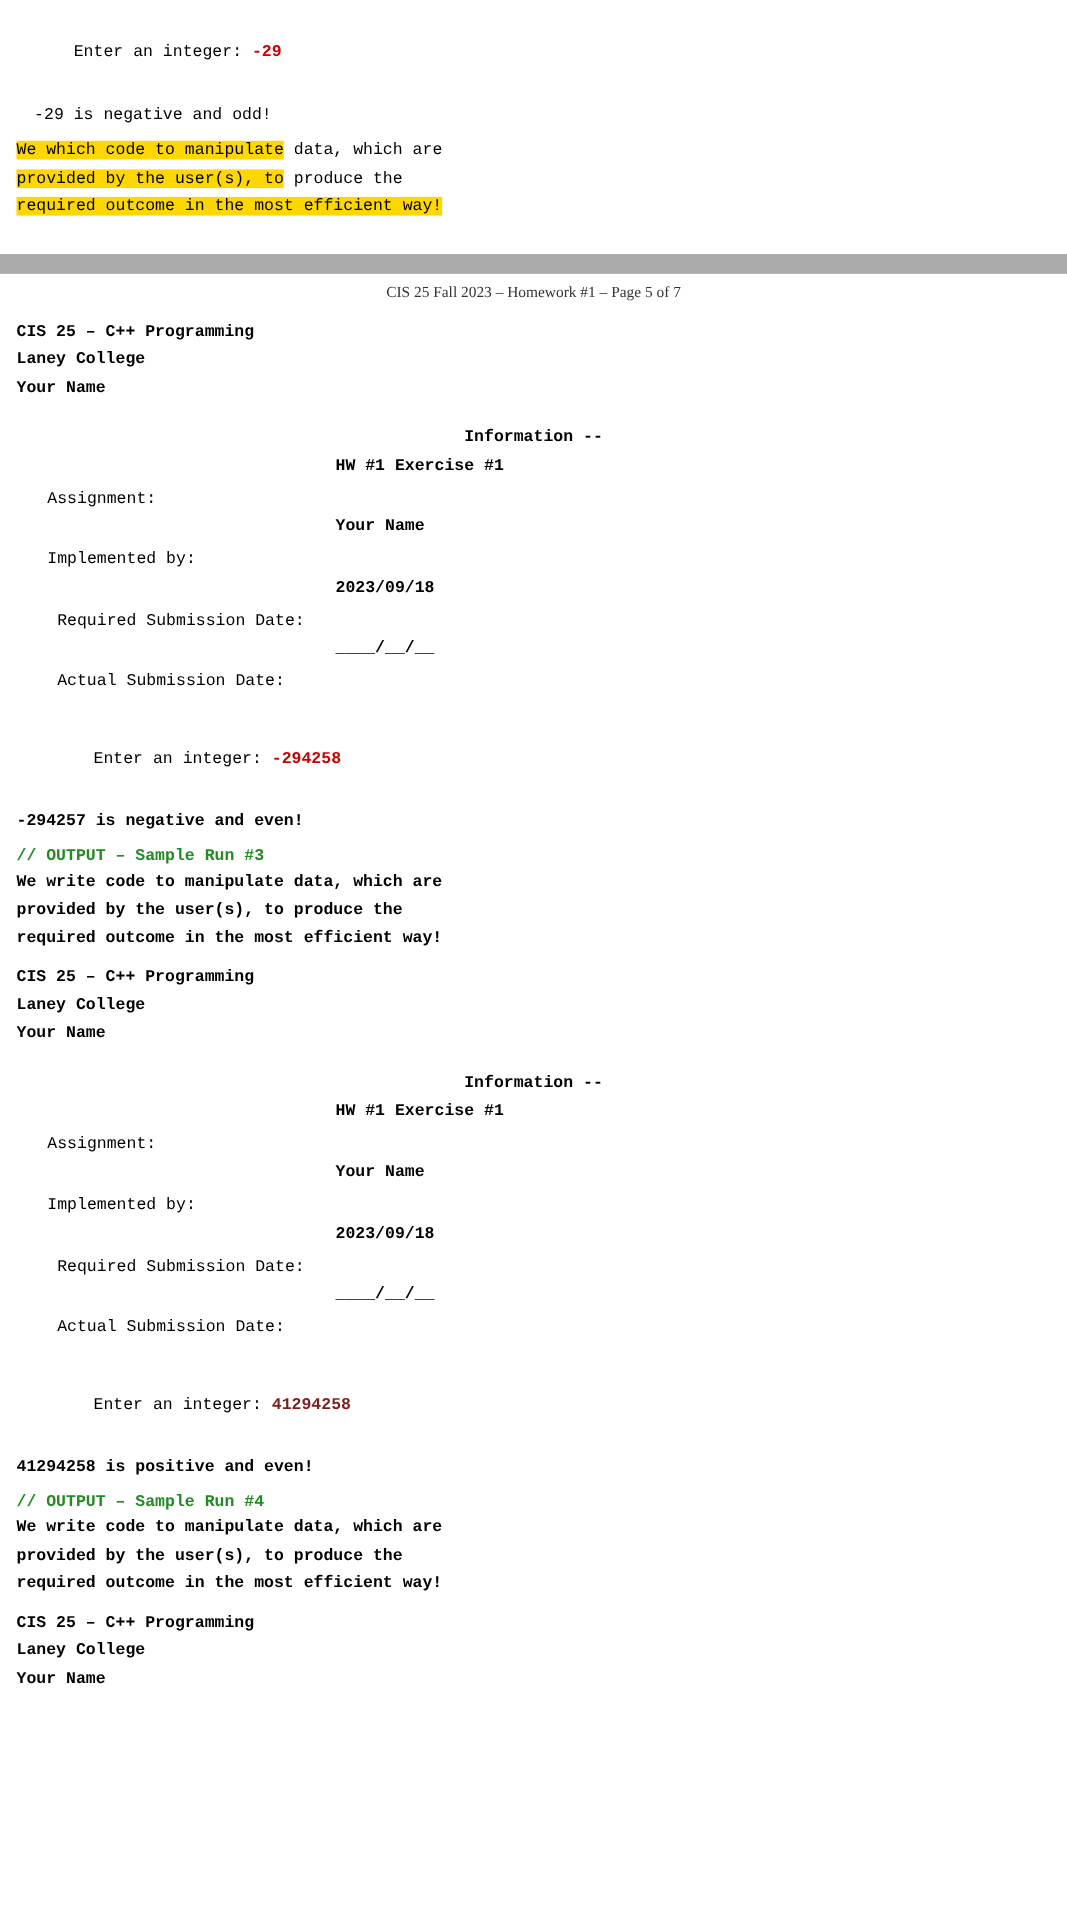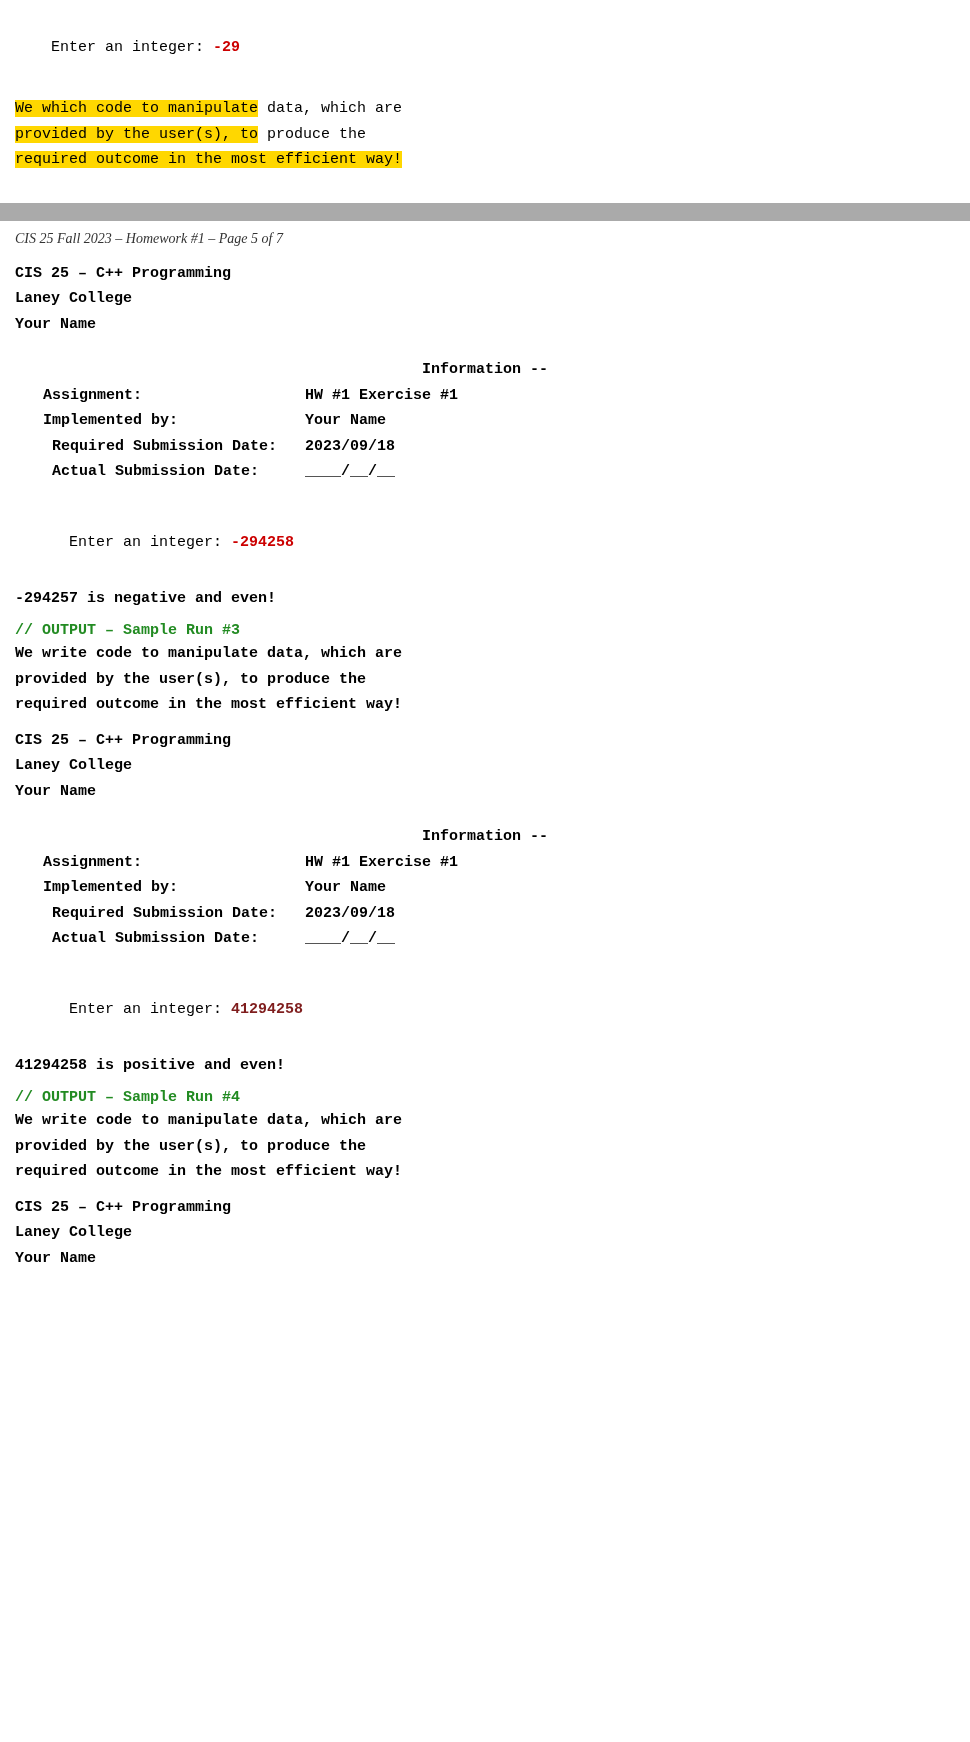--- a/index.html
+++ b/index.html
@@ -19,65 +19,66 @@
     .highlight-yellow {
       background-color: #FFD700;
       display: inline;
     }
 
     .text-red { color: #cc0000; font-weight: bold; }
     .text-green { color: #228B22; font-weight: bold; }
     .text-orange { color: #7f1d1d; font-weight: bold; }
 
     .line {
-      margin: 2px 0;
+      margin: 2px 16px;
       line-height: 1.6;
       white-space: pre;
     }
 
     .divider {
       height: 18px;
       background: #aaa;
       margin: 10px 0 0 0;
     }
 
     .page-section {
       background: #fff;
       padding: 10px 15px 20px 15px;
     }
 
     .page-header {
+      text-align: center;
       font-family: Georgia, serif;
       font-size: 14px;
       color: #333;
       margin-bottom: 14px;
       font-weight: normal;
-      font-style: italic;
     }
 
     .bold-line {
       font-weight: bold;
       line-height: 1.7;
       white-space: pre;
     }
 
     .info-block {
       margin: 10px 0;
       text-align: center;
     }
 
     .info-row {
       display: flex;
       line-height: 1.7;
     }
 
     .info-label {
-      font-weight: bold;
+      font-weight: normal;
       width: 290px;
       white-space: pre;
+      margin-top: 30px;
     }
 
     .info-value {
       font-weight: bold;
     }
 
     .section-gap { height: 10px; }
     .section-gap-sm { height: 5px; }
 
     .inline-mix {
@@ -94,20 +95,21 @@
 <body>
 
 <div class="top-section">
 
   <div class="line">
     <span>Enter an integer: </span><span class="text-red">-29</span>
   </div>
 
   <div class="section-gap-sm"></div>
 
+  <div class="line">-29 is negative and odd!</div>
 
   <div class="section-gap-sm"></div>
 
 
   <div class="inline-mix"><span class="highlight-yellow">We which code to manipulate</span><span> data, which are</span></div>
   <div class="inline-mix"><span class="highlight-yellow">provided by the user(s), to</span><span> produce the</span></div>
   <div class="inline-mix"><span class="highlight-yellow">required outcome in the most efficient way!</span></div>
 
 </div>
 

